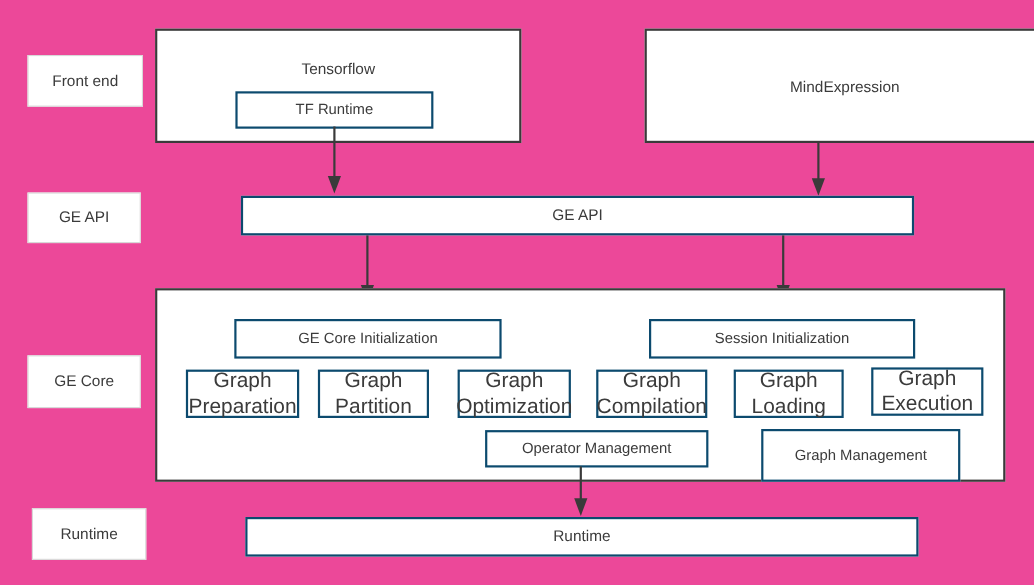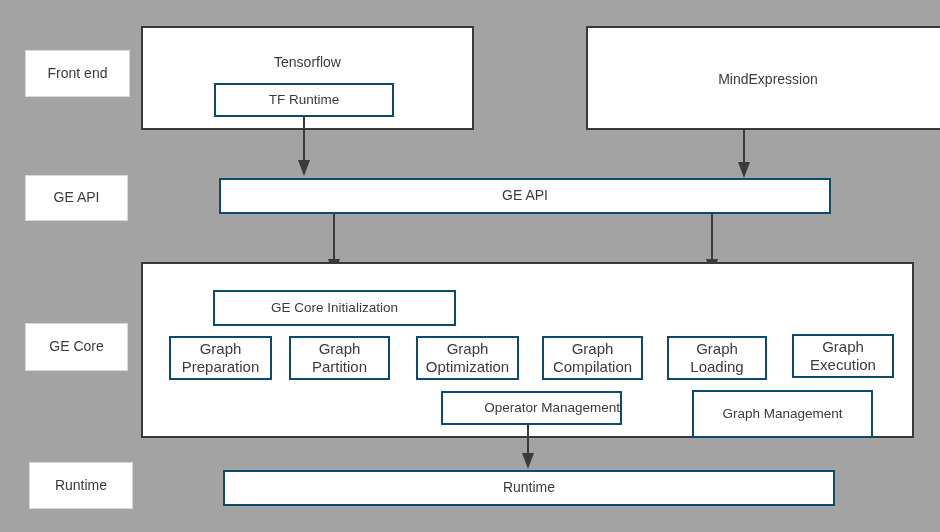--- a/index.html
+++ b/index.html
@@ -4,21 +4,21 @@
 <style>
   html, body {
     margin: 0;
     padding: 0;
     background: #000000;
   }
   #canvas {
     position: relative;
     width: 940px;
     height: 532px;
-    background: #a3a3a3;
+    background: #ec4899;
     font-family: "Liberation Sans", sans-serif;
     overflow: hidden;
   }
   .box {
     position: absolute;
     background: #ffffff;
     border: 2px solid #0c4a6e;
     box-sizing: border-box;
     color: #3b3b3b;
     display: flex;
@@ -46,21 +46,21 @@
     font-size: 14px;
   }
   .bar {
     font-size: 14px;
   }
   .inner-box {
     font-size: 13.5px;
     border-width: 2px;
   }
   .small-box {
-    font-size: 15px;
+    font-size: 19px;
   }
   .mgmt-box {
     font-size: 13.5px;
   }
   .arrow {
     position: absolute;
   }
   .arrow svg {
     display: block;
     overflow: visible;
@@ -129,20 +129,23 @@
       <polygon points="8,61 2,45 14,45" fill="#3a3a3a"></polygon>
     </svg>
   </div>
 
   <div class="box container-box" style="left:141px; top:262px; width:773px; height:176px;">
 
     <div class="box inner-box" style="left:70px; top:26px; width:243px; height:36px;">
       <span>GE Core Initialization</span>
     </div>
 
+    <div class="box inner-box" style="left:447px; top:26px; width:242px; height:36px;">
+      <span>Session Initialization</span>
+    </div>
 
     <div class="box small-box" style="left:26px; top:72px; width:103px; height:44px;">
       <span>Graph
 Preparation</span>
     </div>
 
     <div class="box small-box" style="left:146px; top:72px; width:101px; height:44px;">
       <span>Graph
 Partition</span>
     </div>
@@ -161,21 +164,21 @@
       <span>Graph
 Loading</span>
     </div>
 
     <div class="box small-box" style="left:649px; top:70px; width:102px; height:44px;">
       <span>Graph
 Execution</span>
     </div>
 
 
-    <div class="box mgmt-box" style="left:298px; top:127px; width:181px; height:34px;justify-content:flex-end;">
+    <div class="box mgmt-box" style="left:298px; top:127px; width:203px; height:34px;">
       <span>Operator Management</span>
     </div>
 
     <div class="box mgmt-box" style="left:549px; top:126px; width:181px; height:48px;text-align:right;">
       <span>Graph Management</span>
     </div>
 
   </div>
 
   <div class="arrow" style="left:520px; top:424px;">

